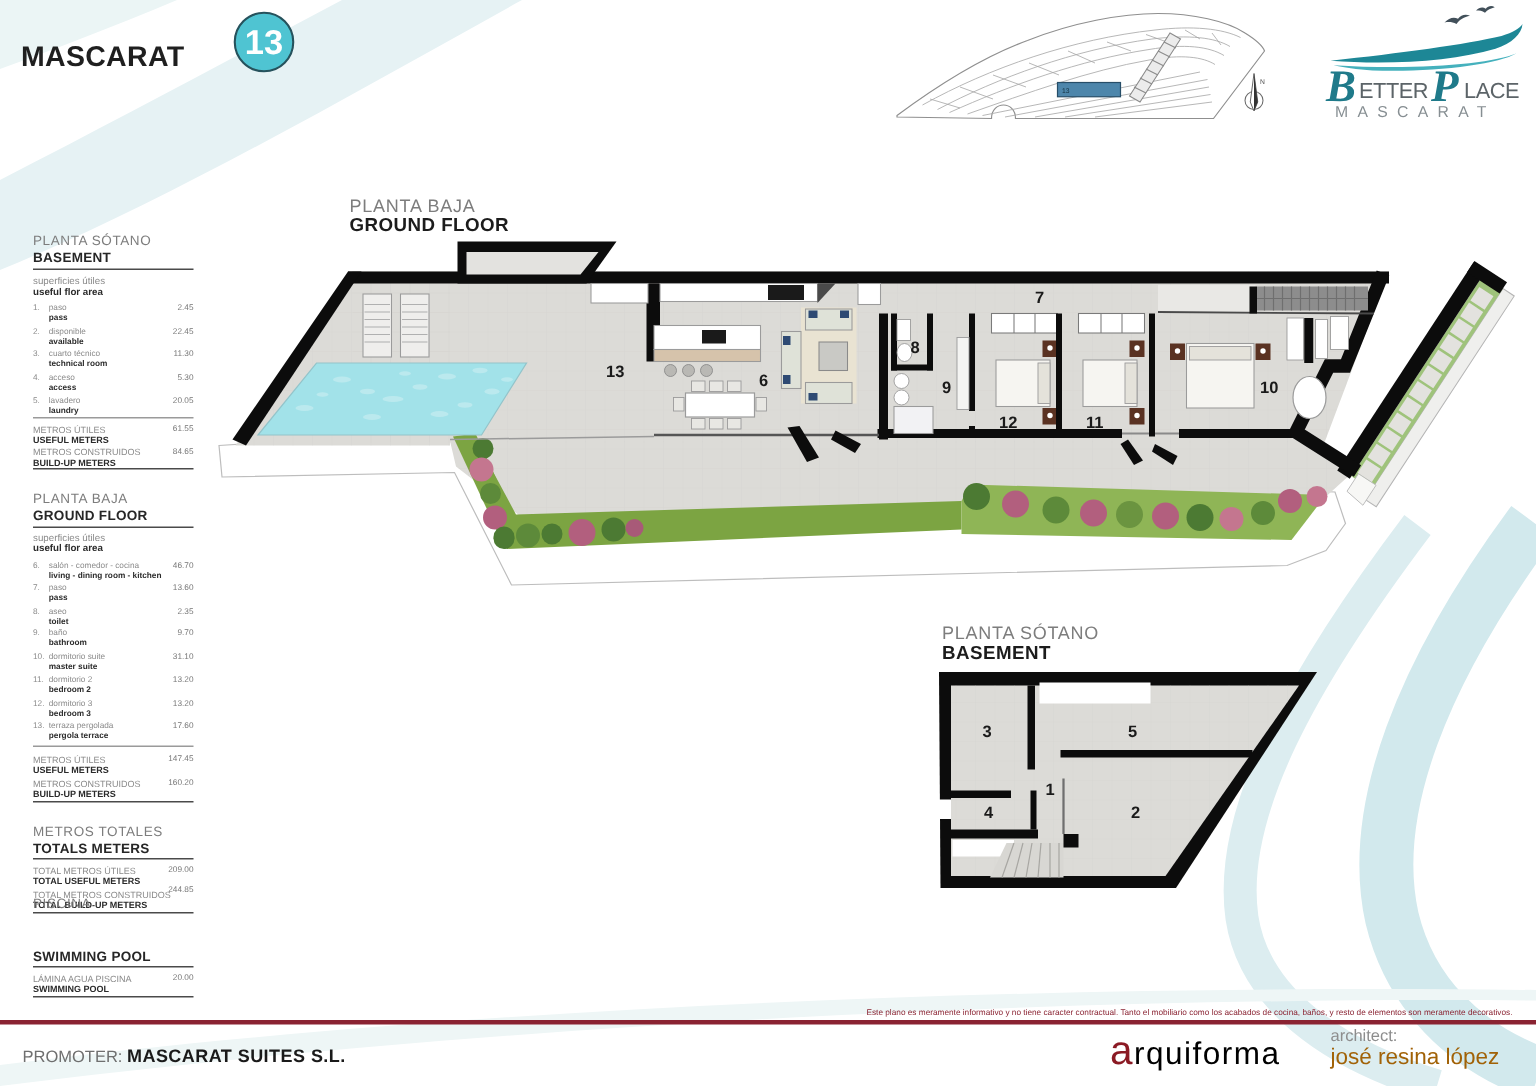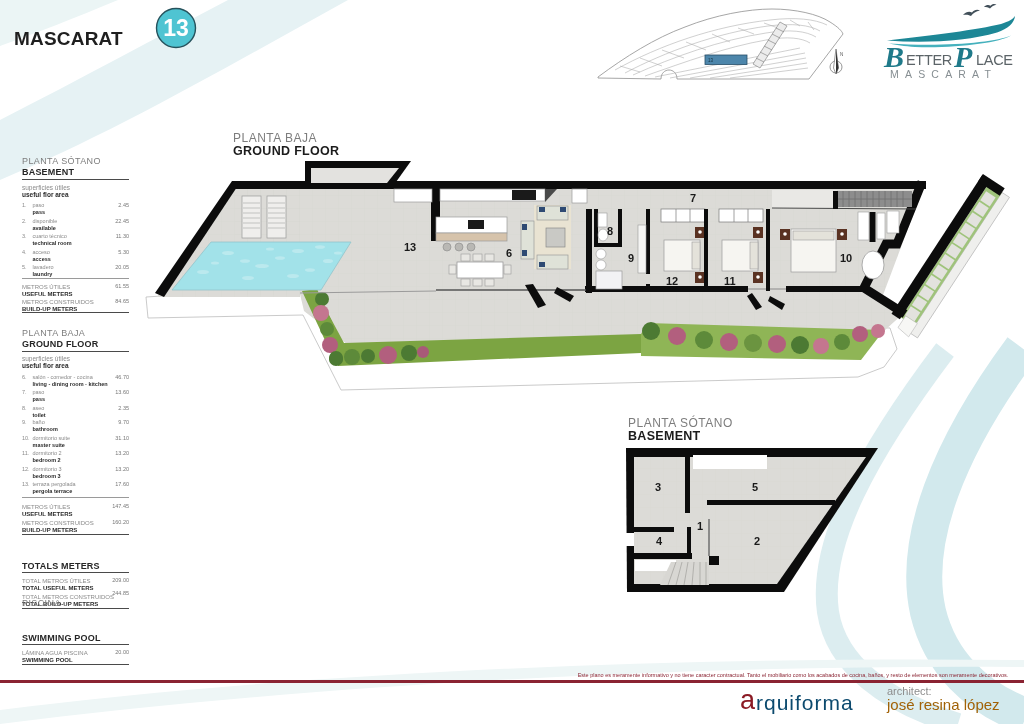--- a/index.html
+++ b/index.html
@@ -145,20 +145,23 @@
 <div class="row" style="top:503px">
       <span class="rt" style="left:0;font-size:12px">METROS ÚTILES<br><b>USEFUL METERS</b></span>
       <span class="rv">147.45</span>
     </div>
 <div class="row" style="top:519px">
       <span class="rt" style="left:0;font-size:12px">METROS CONSTRUIDOS<br><b>BUILD-UP METERS</b></span>
       <span class="rv">160.20</span>
     </div>
 <div class="hr" style="top:534px"></div>
 
+<div class="abs" style="left:22px;top:550px">
+      <span class="sbh1">METROS TOTALES</span>
+    </div>
 <div class="abs" style="left:22px;top:561px">
       <span class="sbh2">TOTALS METERS</span>
     </div>
 <div class="hr" style="top:572px"></div>
 <div class="row" style="top:577px">
       <span class="rt" style="left:0;font-size:12px">TOTAL METROS ÚTILES<br><b>TOTAL USEFUL METERS</b></span>
       <span class="rv">209.00</span>
     </div>
 <div class="row" style="top:593px">
       <span class="rt" style="left:0;font-size:12px">TOTAL METROS CONSTRUIDOS<br><b>TOTAL BUILD-UP METERS</b></span>
@@ -539,19 +542,20 @@
 <text x="976" y="65" font-size="14.5">LACE</text>
 </g>
 
 <text x="890" y="78" font-family="Liberation Sans" font-size="10.5" fill="#868e92" letter-spacing="6.2">MASCARAT</text>
 </svg>
 
 <div class="abs" style="right:16px;top:672px;font-size:11px;color:#8a2332;white-space:nowrap;transform:scale(0.5);transform-origin:100% 0;">Este plano es meramente informativo y no tiene caracter contractual. Tanto el mobiliario como los acabados de cocina, baños, y resto de elementos son meramente decorativos.</div>
 
 <div class="abs" style="left:0;top:680px;width:1024px;height:2.5px;background:#8a2332;"></div>
 
+<div class="abs" style="left:15px;top:697px;font-size:11px;color:#6f6f6f;">PROMOTER: <span style="color:#1a1a1a;font-weight:bold;font-size:12px;letter-spacing:0.3px;">MASCARAT SUITES S.L.</span></div>
 
 <div class="abs" style="left:740px;top:687px;font-size:27px;color:#8b1a24;line-height:1;">a</div>
-<div class="abs" style="left:756px;top:692px;font-size:21px;color:#0c4a6e;letter-spacing:1px;line-height:1;">rquiforma</div>
+<div class="abs" style="left:756px;top:692px;font-size:21px;color:#000000;letter-spacing:1px;line-height:1;">rquiforma</div>
 
 <div class="abs" style="left:887px;top:686px;font-size:11px;color:#8d8d8d;line-height:1;text-align:right;">architect:</div>
 <div class="abs" style="left:887px;top:697px;font-size:15px;color:#a16207;line-height:1;">josé resina lópez</div>
 </div>
 
 </body></html>

